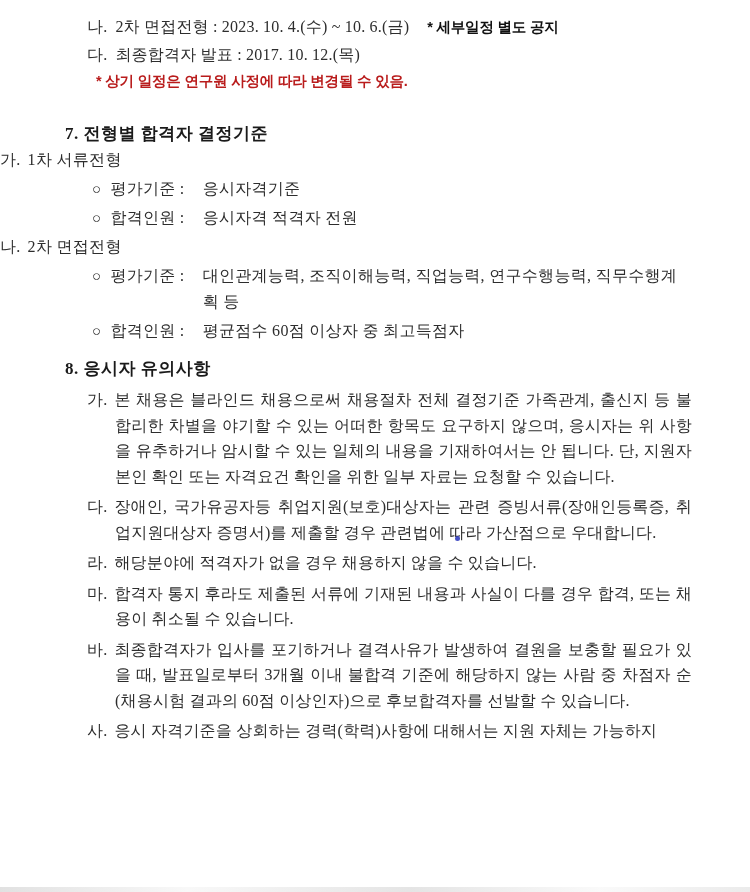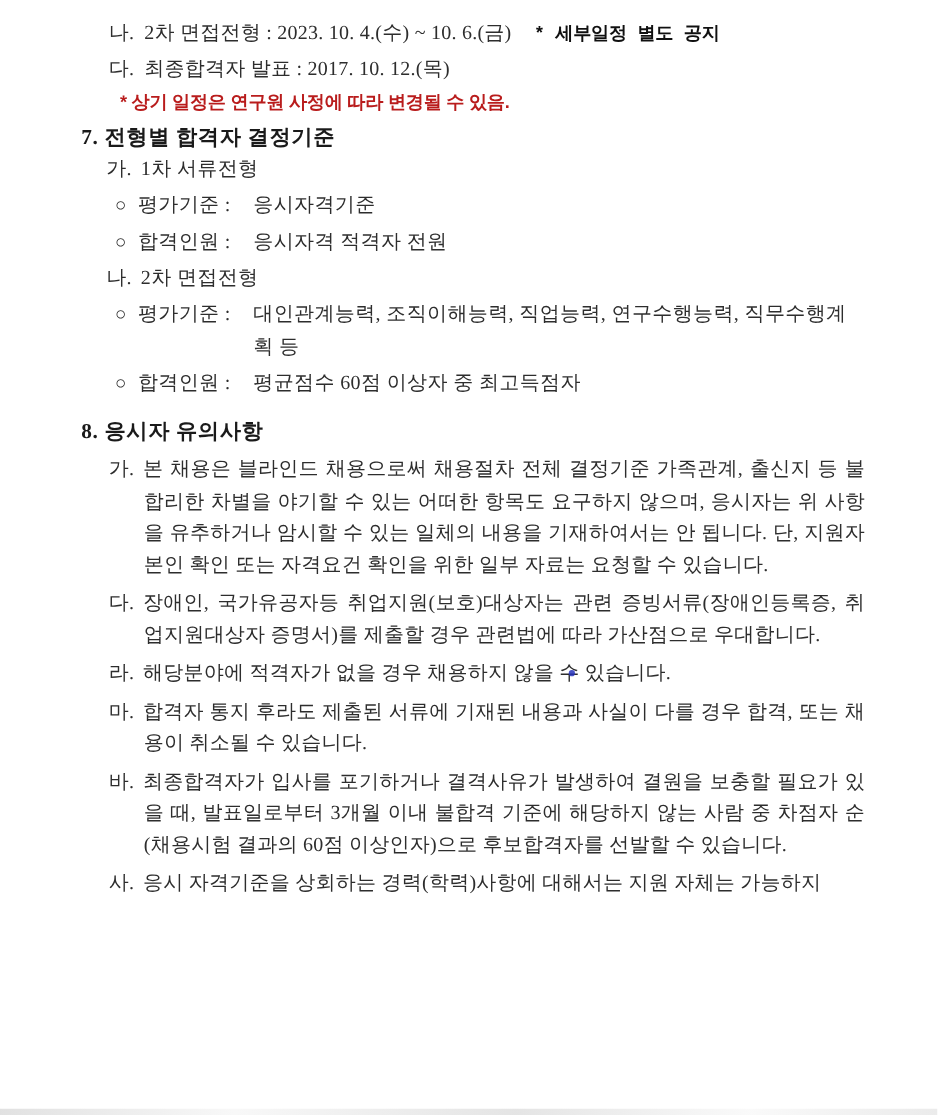--- a/index.html
+++ b/index.html
@@ -23,21 +23,21 @@
   }
   
   .sched-line {
     margin-left: 87px;
     line-height: 27px;
     white-space: nowrap;
     letter-spacing: 0.2px;
   }
   .sched-line .lbl { margin-right: 8px; }
   .note-bold {
-    font-family: Liberation Mono, monospace;
+    font-family: Liberation Sans, sans-serif;
     font-weight: bold;
     font-size: 14.5px;
     color: #101010;
     margin-left: 18px;
     letter-spacing: -0.2px;
   }
   .footnote {
     margin-left: 96px;
     line-height: 27px;
     font-family: "Liberation Sans", "DejaVu Sans", sans-serif;
@@ -48,25 +48,24 @@
   }
   
   .sec-heading {
     margin-left: 65px;
     line-height: 27px;
     font-weight: bold;
     font-size: 17px;
     color: #1a1a1a;
     letter-spacing: 0.5px;
   }
-  .sec7-heading { }
+  .sec7-heading { margin-top: 25px; }
   .sec8-heading { margin-top: 11px; }
   
   .sub-title {
-    margin-left: 85px;
     line-height: 26px;
     letter-spacing: 0.3px;
   }
   .sub-title .lbl { margin-right: 7px; }
   .bullet {
     display: flex;
     margin-left: 92px;
     margin-top: 3px;
     line-height: 26px;
     letter-spacing: 0.3px;

